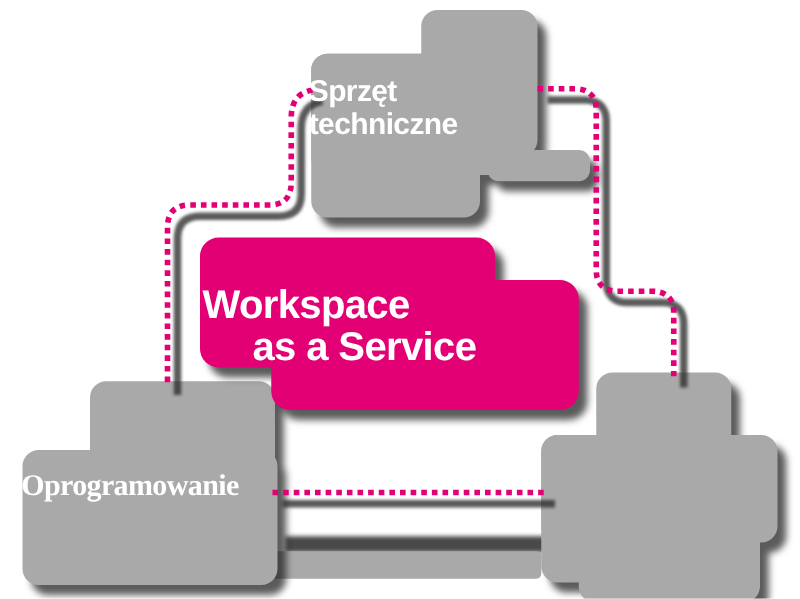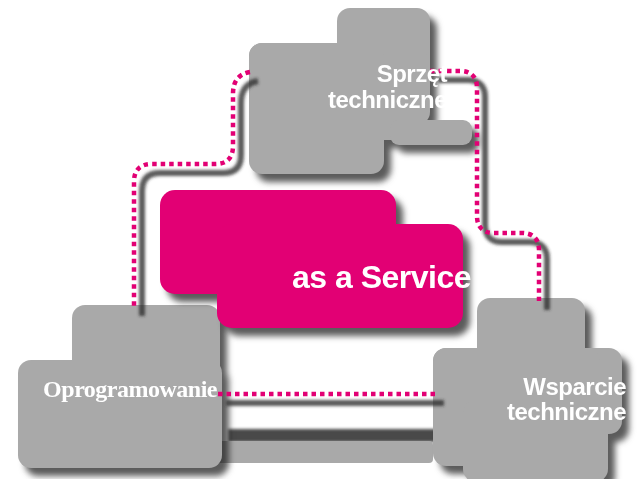--- a/index.html
+++ b/index.html
@@ -7,21 +7,21 @@
     position:relative;width:640px;height:479px;background:#ffffff;
     overflow:hidden;font-family:"Liberation Sans",sans-serif;
   }
   .layer{position:absolute;left:0;top:0;width:640px;height:479px;}
   .rect{position:absolute;border-radius:13px;}
   .gray .rect{background:#a9a9a9;}
   .magenta .rect{background:#e20074;}
   
   .shadowed{filter:drop-shadow(7px 8px 3px rgba(28,28,28,0.72));}
   .label{
-    position:absolute;color:#ffffff;font-weight:bold;text-align:right;
+    position:absolute;color:#ffffff;font-weight:bold;text-align:left;
     white-space:nowrap;letter-spacing:-0.5px;z-index:6;
   }
   .label-sm{font-size:24px;line-height:26px;}
   .label-lg{font-size:32px;line-height:34px;letter-spacing:-0.5px;}
   .bar-shadow{
     position:absolute;left:228px;top:429px;width:209px;height:13px;
     background:rgba(28,28,28,0.8);filter:blur(1.5px);z-index:1;
   }
   .bar{
     position:absolute;left:138px;top:441px;width:295px;height:22px;
@@ -80,22 +80,19 @@
   <div class="layer shadowed magenta z4">
     <div class="rect" style="left:160px;top:190px;width:236px;height:104px;border-radius:15px;"></div>
     <div class="rect" style="left:217px;top:224px;width:246px;height:104px;border-radius:15px;"></div>
   </div>
 
   <div class="label label-sm" style="left:247px;top:61px;width:200px;">
     <div>Sprzęt</div>
     <div>techniczne</div>
   </div>
 
-  <div class="label label-lg" style="left:231px;top:260px;width:240px;">as a Service</div>
+  <div class="label label-lg" style="left:162px;top:226px;width:240px;">Workspace</div>
+  <div class="label label-lg" style="left:202px;top:260px;width:240px;">as a Service</div>
 
   <div class="label label-sm" style="left:17px;top:376px;width:200px;font-family:Liberation Serif, serif;">Oprogramowanie</div>
 
-  <div class="label label-sm" style="left:426px;top:374px;width:200px;line-height:25px;">
-    <div>Wsparcie</div>
-    <div>techniczne</div>
-  </div>
 
 </div>
 
 </body></html>

